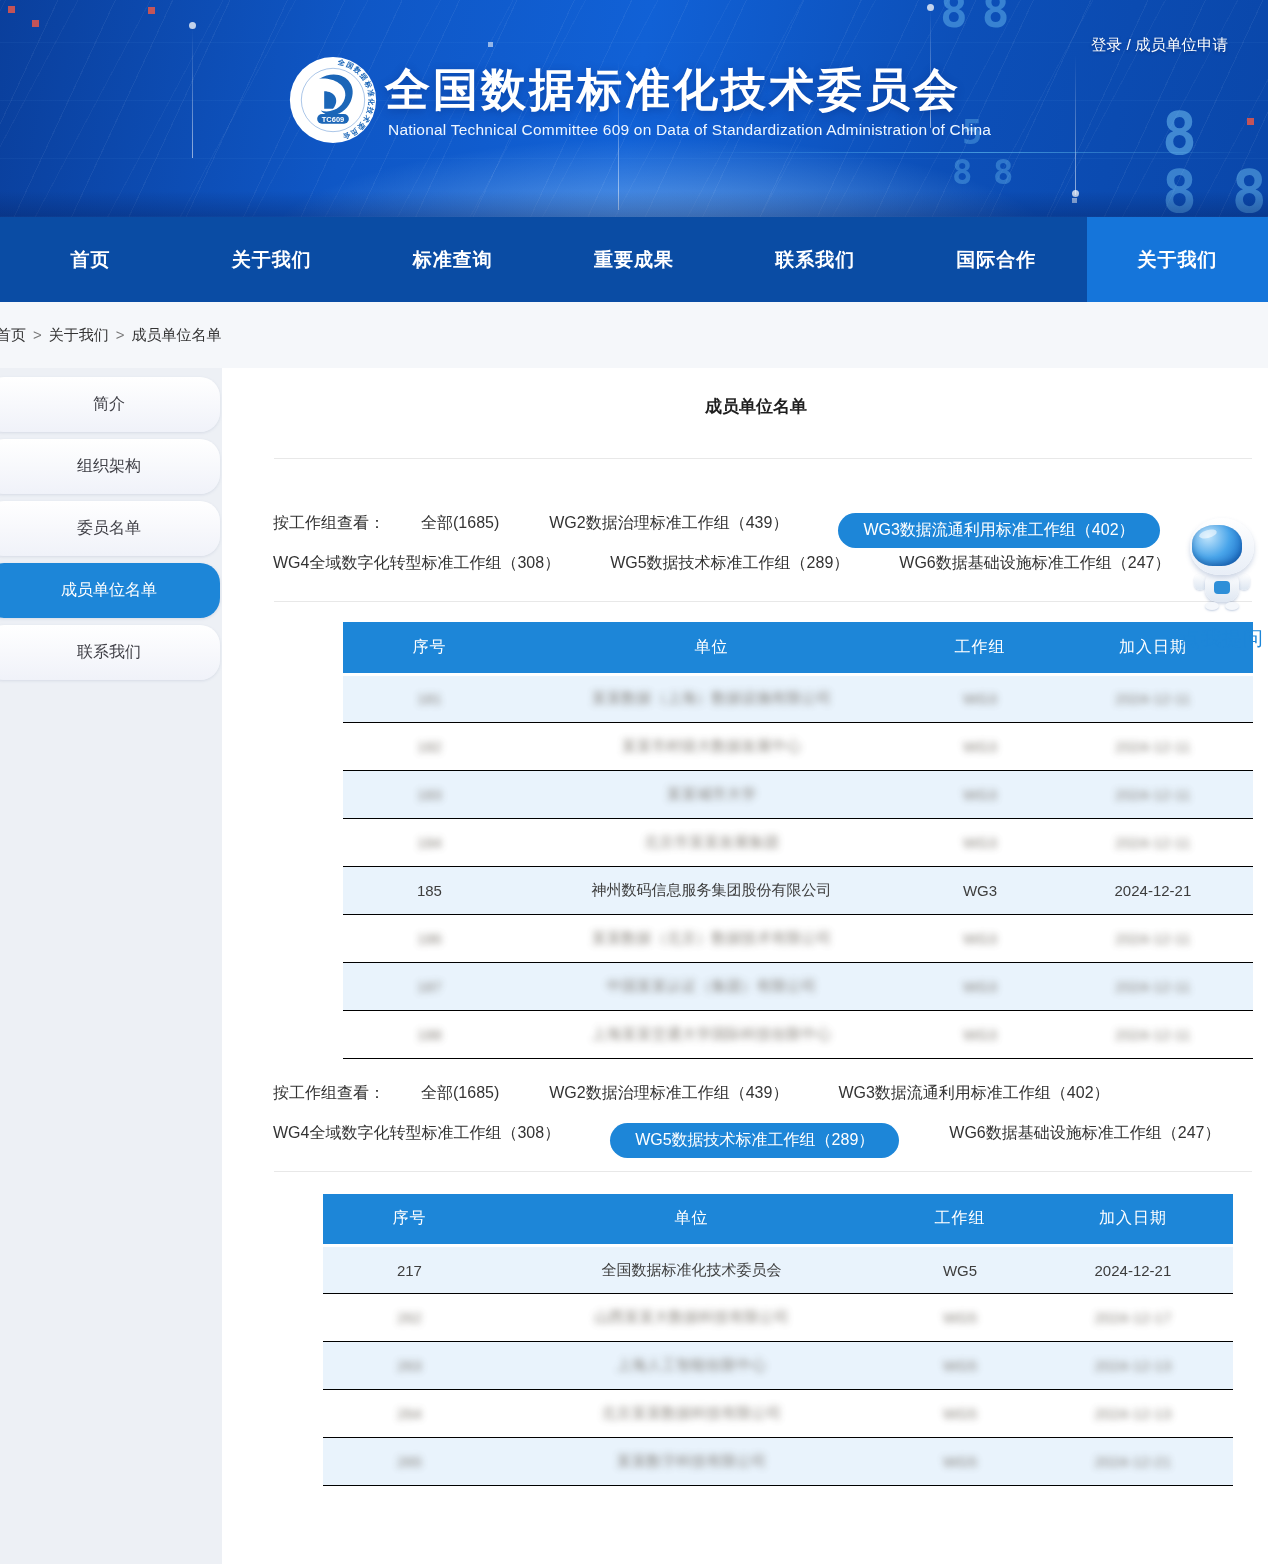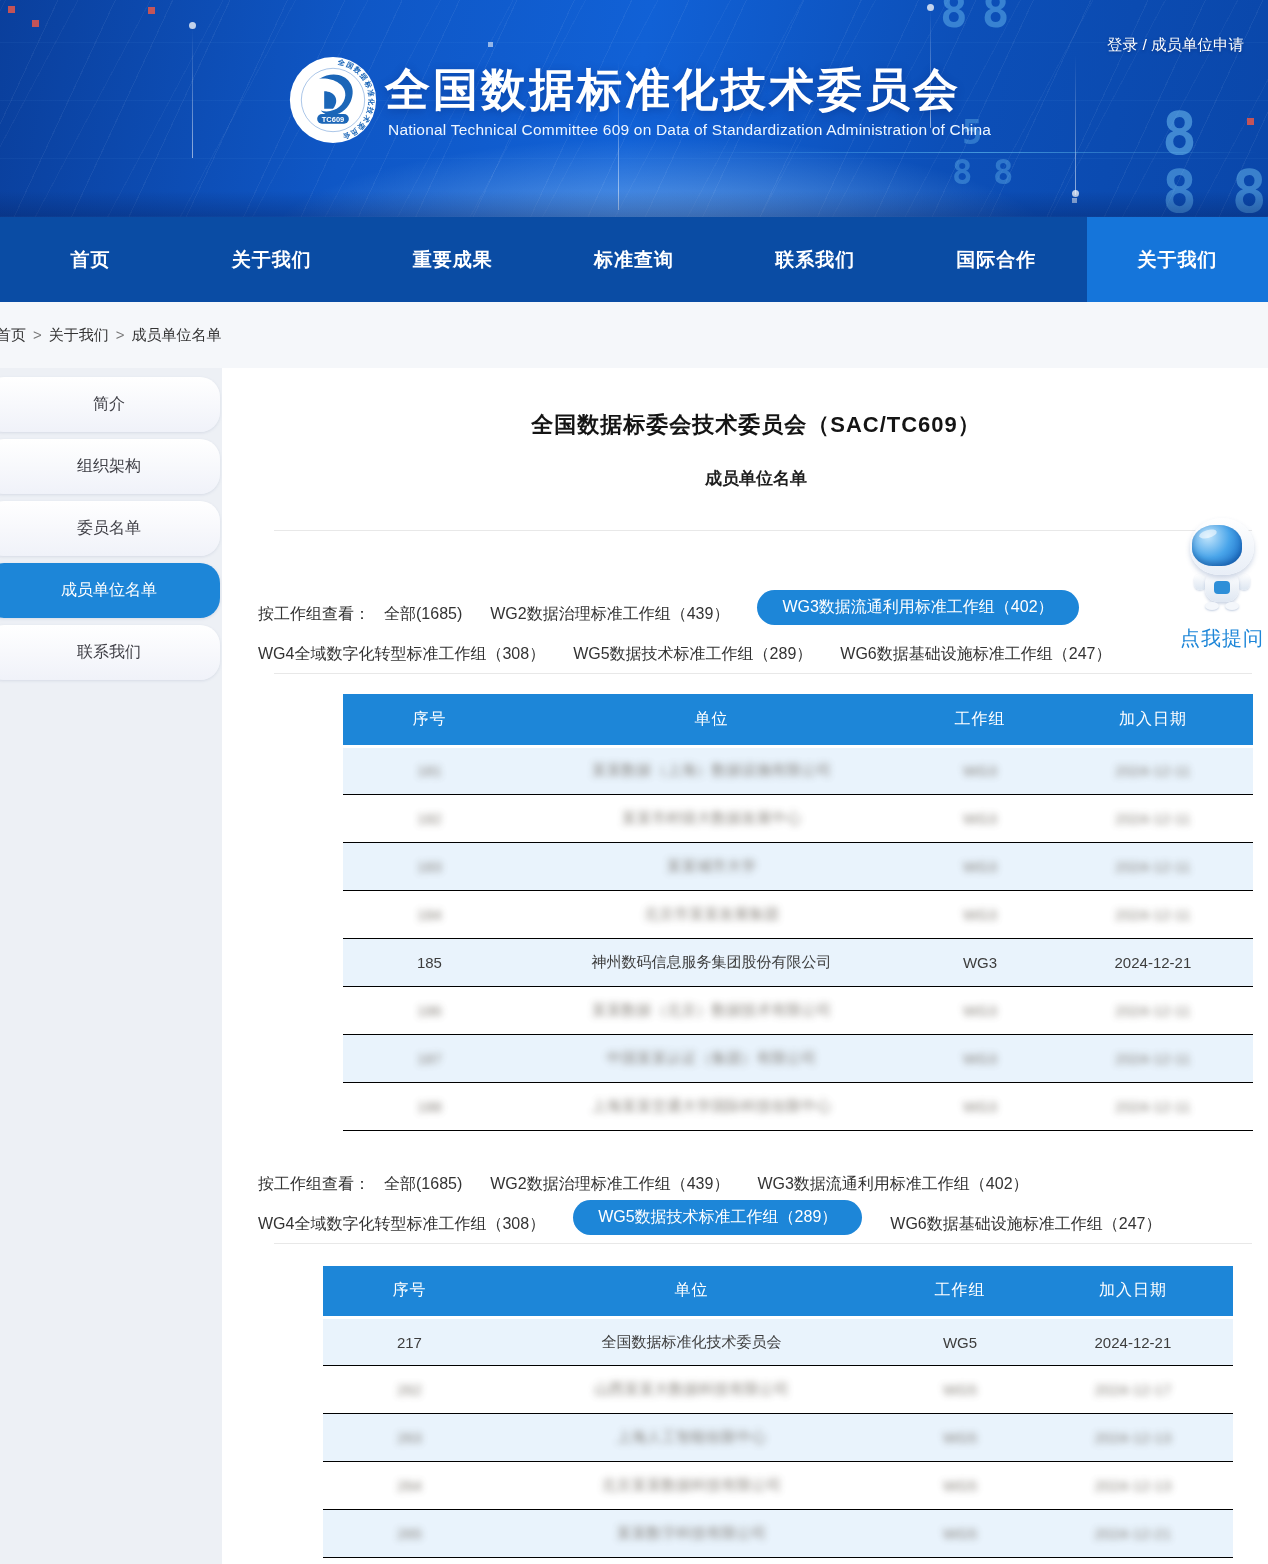--- a/index.html
+++ b/index.html
@@ -25,21 +25,21 @@
   .vline { width:1px; background:linear-gradient(rgba(255,255,255,0), rgba(255,255,255,.55)); }
   .vdot  { width:7px; height:7px; border-radius:50%; background:rgba(255,255,255,.75); }
   .sq-red { width:7px; height:7px; background:#e4574a; opacity:.85; }
   .sq-w { width:5px; height:5px; background:rgba(255,255,255,.55); }
   .hline { height:1px; background:linear-gradient(90deg, rgba(120,220,255,0), rgba(120,220,255,.5), rgba(120,220,255,0)); }
 
   .logo { position:absolute; left:289px; top:56px; width:88px; height:88px; }
   .hero-title { position:absolute; left:385px; top:60px; color:#fff; font-size:45px;
     font-weight:bold; letter-spacing:3px; text-shadow:0 2px 8px rgba(0,40,120,.45); white-space:nowrap; }
   .hero-sub { position:absolute; left:388px; top:121px; color:#eef6ff; font-size:15.5px; letter-spacing:.2px; white-space:nowrap; }
-  .login { position:absolute; right:24px; top:35px; color:#fff; font-size:15.5px; font-weight:500;
+  .login { position:absolute; right:40px; top:35px; color:#fff; font-size:15.5px; font-weight:500;
     cursor:pointer; text-shadow:0 1px 3px rgba(0,30,90,.5); }
 
   
   .nav { display:flex; width:100%; height:85px; background:#0a4ca4; }
   .nav-item { flex:1; display:flex; align-items:center; justify-content:center;
     color:#fff; font-size:19px; font-weight:bold; letter-spacing:1px; cursor:pointer; }
   .nav-item.active { background:#1575da; }
 
   
   .crumbbar { height:66px; background:#f5f7fa; display:flex; align-items:center; font-size:15px; color:#333; }
@@ -58,21 +58,21 @@
 
   .content { position:relative; flex:1; background:#fff; padding:0 14px 0 36px; }
   .page-title { margin-top:42px; text-align:center; font-size:22px; font-weight:bold; color:#141414; letter-spacing:1px; }
   .page-subtitle { margin-top:27px; text-align:center; font-size:17px; font-weight:bold; color:#1e1e1e; }
   .divider { border:none; border-top:1px solid #e8e8e8; margin:40px 2px 0 16px; }
   .divider.mid { margin-top:8px; }
 
   
   .filters { margin-top:54px; font-size:16px; color:#333; }
   .section2 .filters { margin-top:24px; }
-  .filter-row { display:flex; align-items:flex-end; gap:28px; min-height:40px; white-space:nowrap; }
+  .filter-row { display:flex; align-items:flex-start; gap:50px; min-height:40px; margin-left:15px; white-space:nowrap; }
   .filter-label { color:#333; margin-right:-14px; }
   .filter-item { cursor:pointer; }
   .filter-item.active { background:#1d86d8; color:#fff; border-radius:20px; padding:7px 25px; }
 
   
   table.member-table { border-collapse:collapse; table-layout:fixed; width:910px; margin:20px 0 0 85px; font-size:15px; }
   .section2 table.member-table { margin-left:65px; margin-top:22px; }
   .member-table th { background:#1d86d8; color:#fff; font-weight:500; height:52px; font-size:16px; letter-spacing:1px; }
   .member-table td { height:48px; text-align:center; color:#3d3d3d; }
   .member-table tbody tr { border-bottom:1px solid #000000; }
@@ -145,42 +145,41 @@
   </svg>
 
   <div class="hero-title">全国数据标准化技术委员会</div>
   <div class="hero-sub">National Technical Committee 609 on Data of Standardization Administration of China</div>
   <div class="login">登录 / 成员单位申请</div>
 </div>
 
 <div class="nav">
     <div class="nav-item">首页</div>
     <div class="nav-item">关于我们</div>
+    <div class="nav-item">标准查询</div>
     <div class="nav-item">重要成果</div>
-    <div class="nav-item">标准查询</div>
     <div class="nav-item">联系我们</div>
     <div class="nav-item">国际合作</div>
     <div class="nav-item active">关于我们</div>
   </div>
 
 <div class="crumbbar">
   <div class="crumbs"><span class="bc-item">首页</span><span class="bc-sep">&gt;</span><span class="bc-item">关于我们</span><span class="bc-sep">&gt;</span><span class="bc-item">成员单位名单</span></div>
 </div>
 
 <div class="page-body">
   <div class="sidebar">
       <div class="side-pill">简介</div>
       <div class="side-pill">组织架构</div>
       <div class="side-pill">委员名单</div>
       <div class="side-pill active">成员单位名单</div>
       <div class="side-pill">联系我们</div>
     </div>
 
   <div class="content">
-    <div class="page-title">全国数据标委会技术委员会（SAC/TC609）</div>
     <div class="page-subtitle">成员单位名单</div>
     <hr class="divider">
 
     <div class="section section1">
       <div class="filters">
         <div class="filter-row row1">
             <span class="filter-label">按工作组查看：</span>
             <span class="filter-item">全部(1685)</span>
             <span class="filter-item">WG2数据治理标准工作组（439）</span>
             <span class="filter-item active">WG3数据流通利用标准工作组（402）</span>

